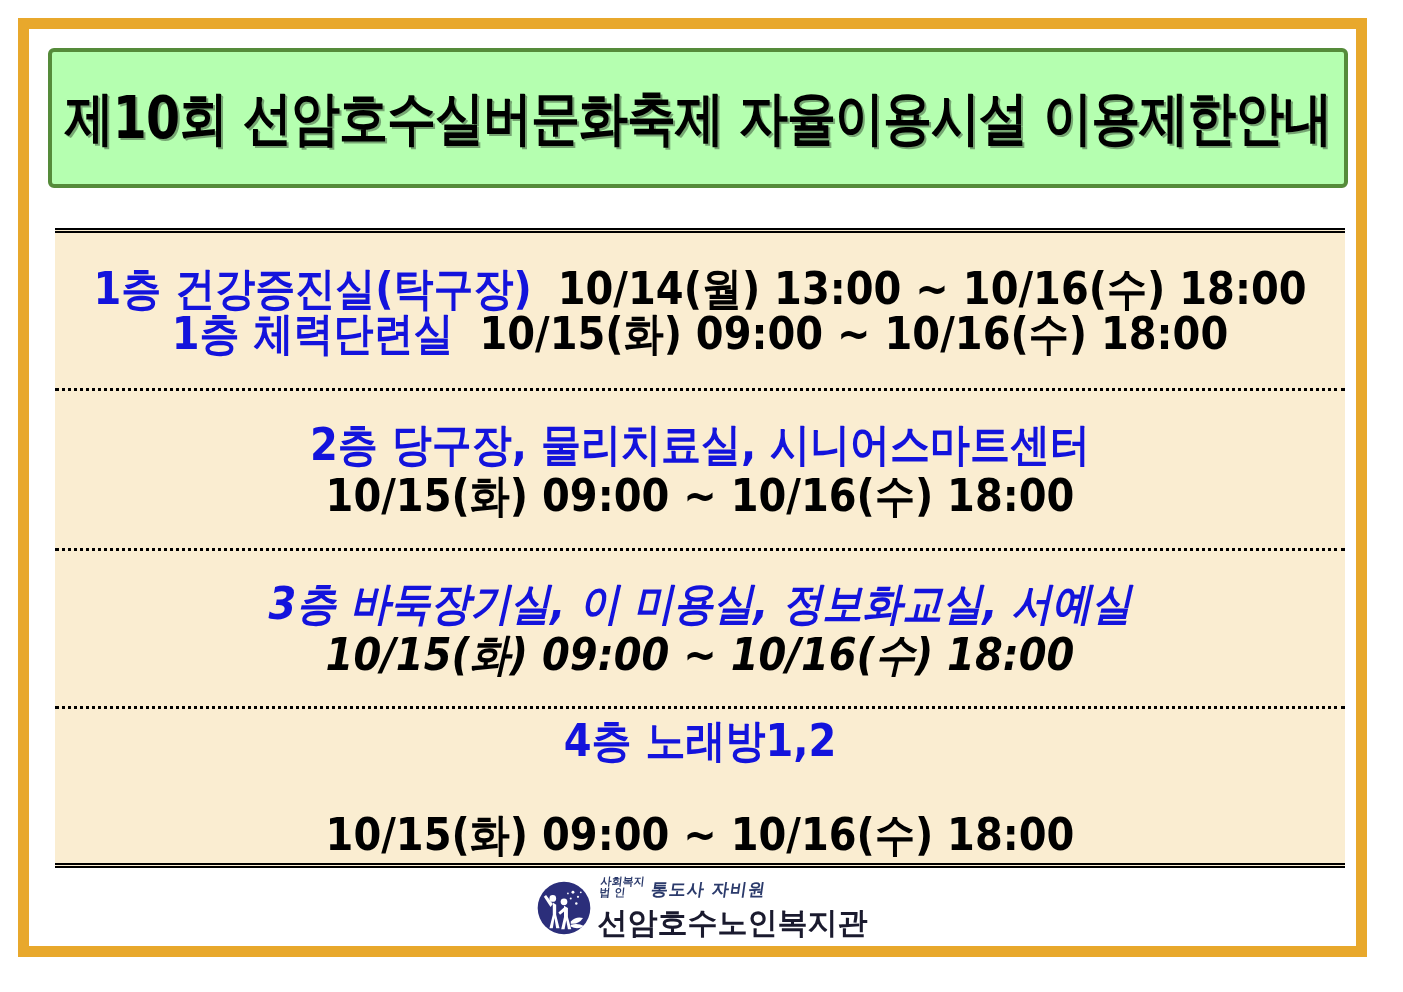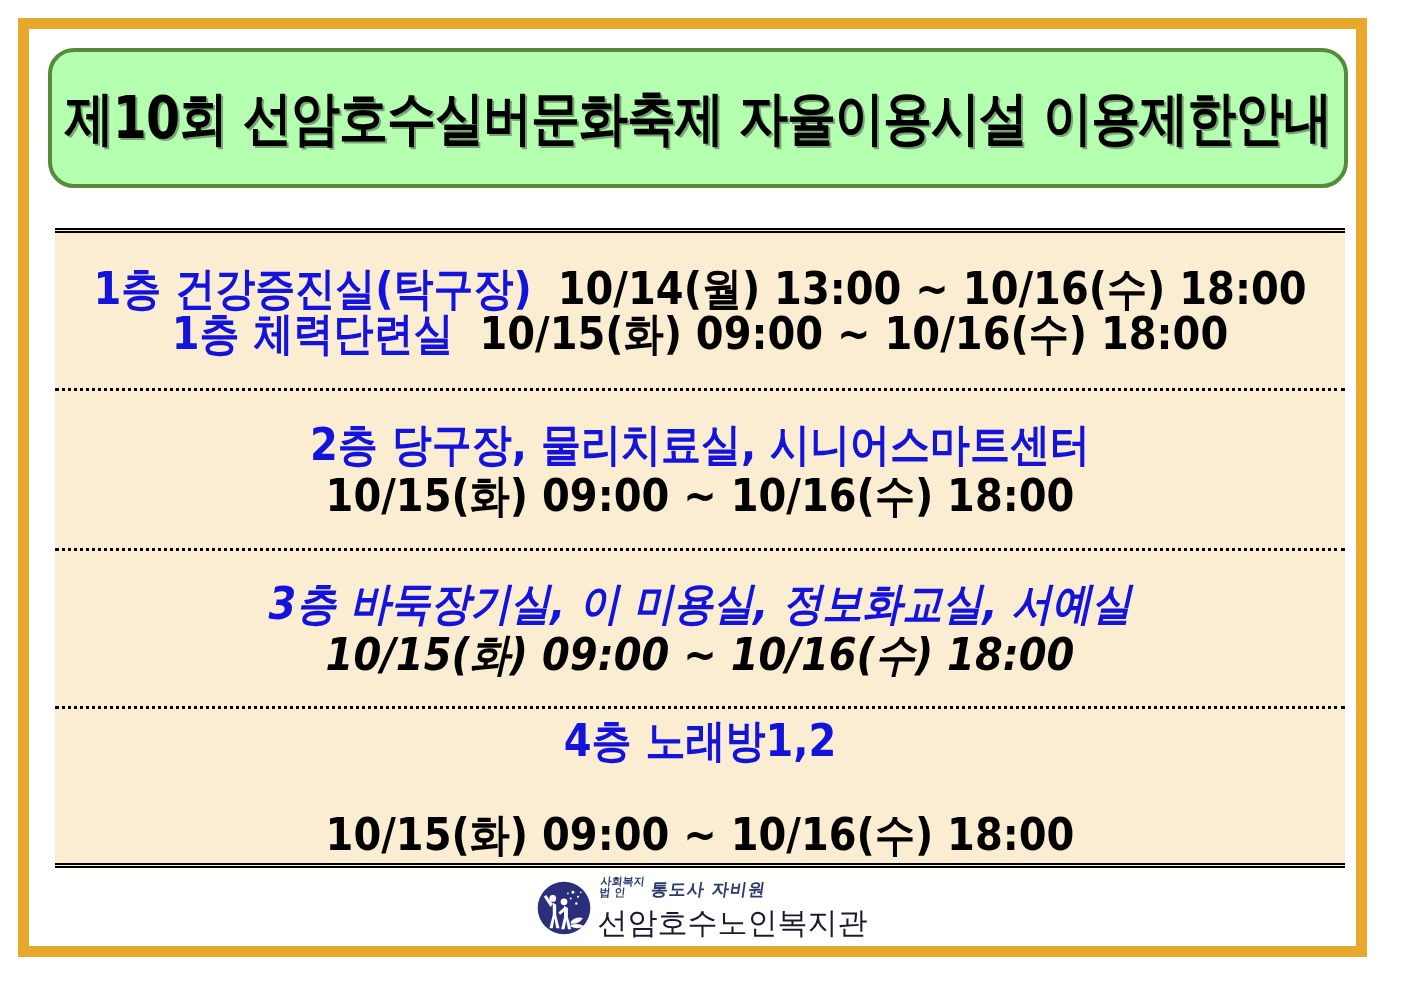--- a/index.html
+++ b/index.html
@@ -34,21 +34,21 @@
 
   
   .title-box {
     position: absolute;
     left: 48px;
     top: 48px;
     width: 1300px;
     height: 140px;
     background: #B5FFB0;
     border: 4px solid #558B3A;
-    border-radius: 26px;
+    border-radius: 6px;
     box-sizing: border-box;
     display: flex;
     align-items: center;
     justify-content: center;
     overflow: hidden;
   }
   .title-text {
     font-size: 58px;
     font-weight: bold;
     color: #000000;
@@ -157,21 +157,21 @@
   }
   .logo-small-b {
     font-size: 17px;
     color: #2B3A6B;
     font-weight: bold;
     transform: skewX(-8deg);
     letter-spacing: 1px;
   }
   .logo-main {
     font-size: 30px;
-    font-weight: normal;
+    font-weight: bold;
     color: #1A1A2E;
     letter-spacing: 0px;
     line-height: 1.05;
     margin-top: 9px;
   }
 </style>
 </head>
 <body>
 
 <div id="poster">

